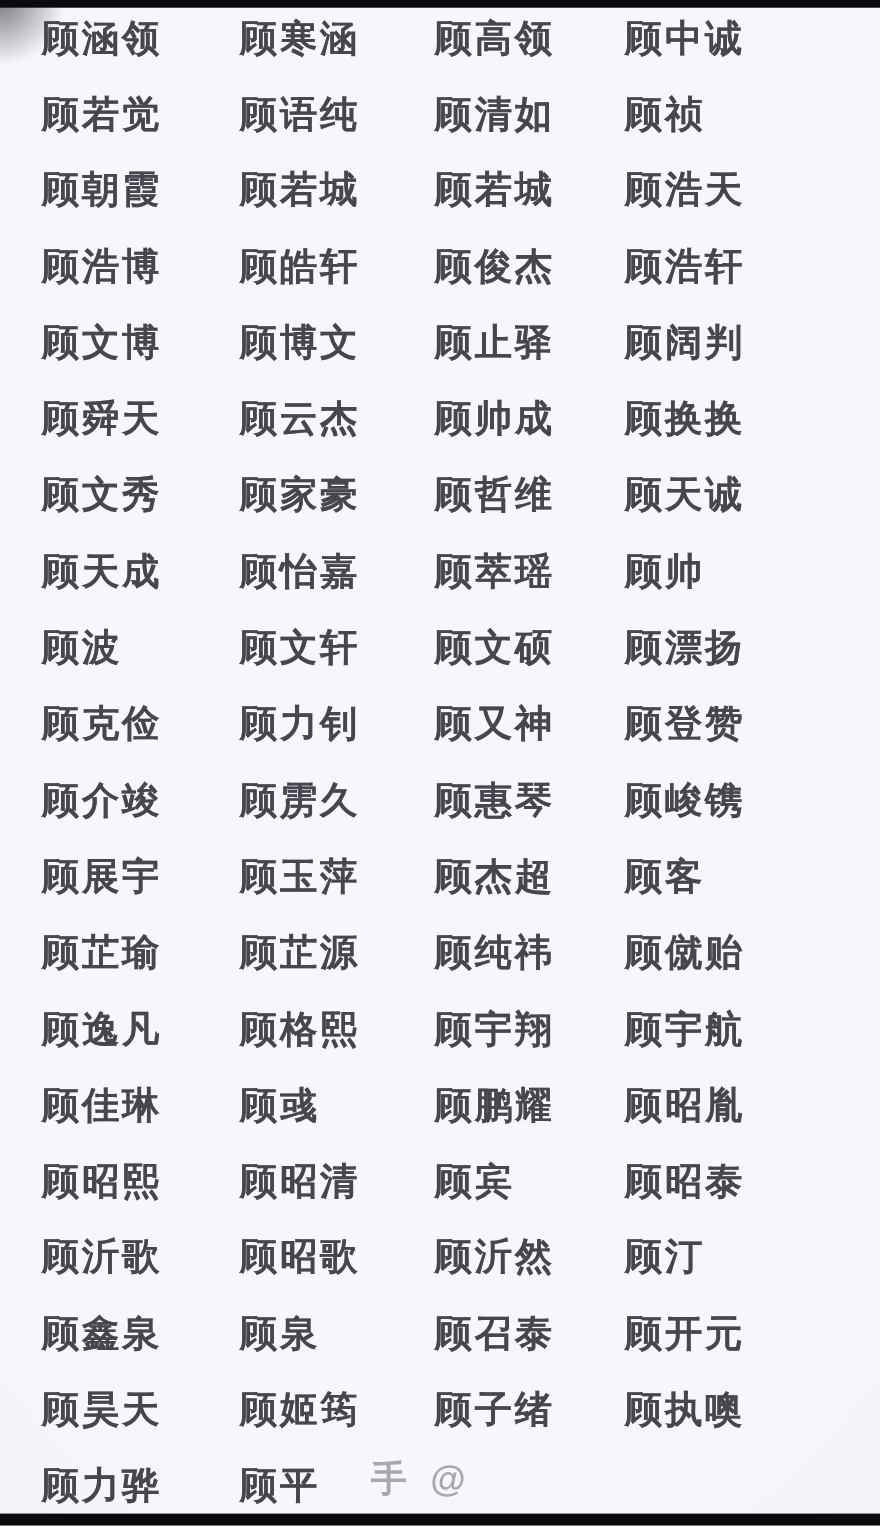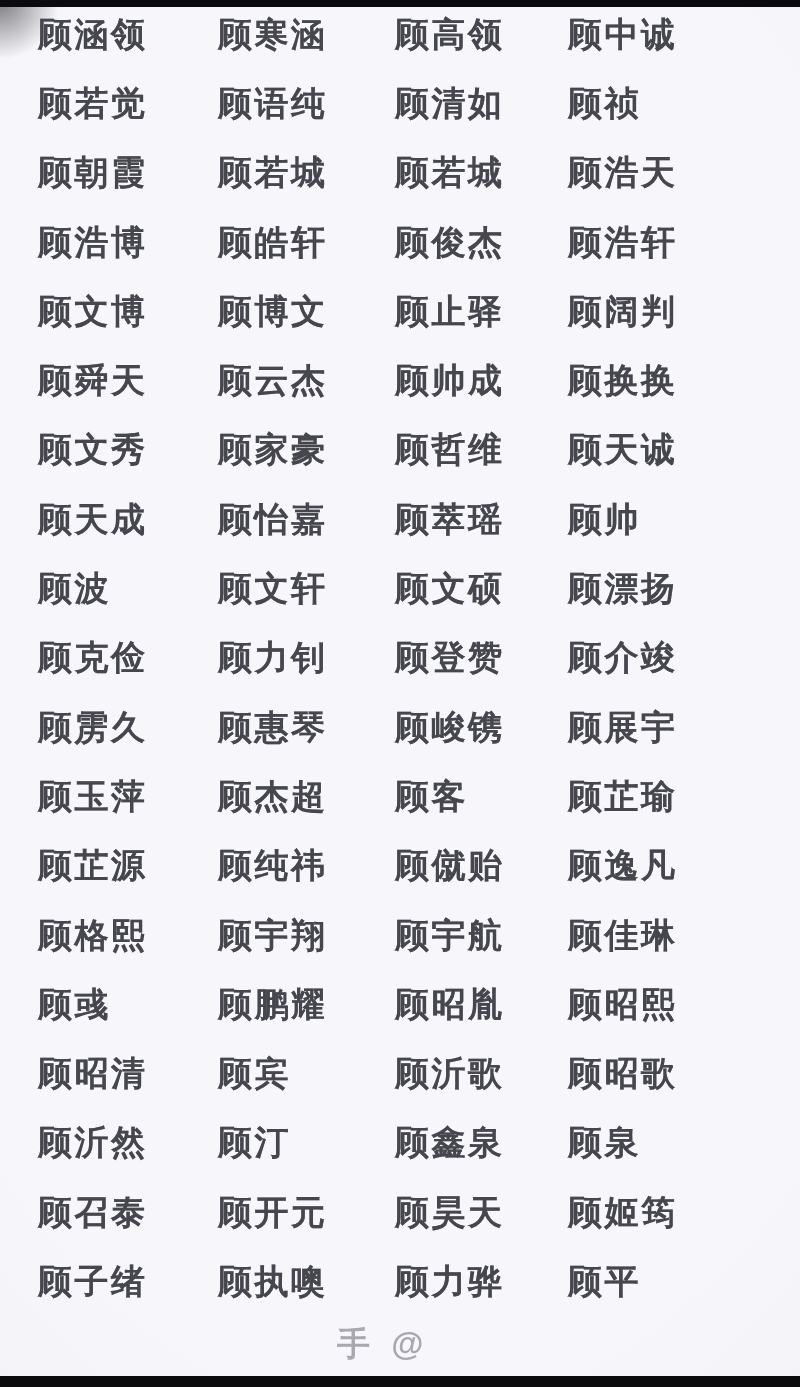--- a/index.html
+++ b/index.html
@@ -114,20 +114,21 @@
     <span class="name-cell">顾天成</span>
     <span class="name-cell">顾怡嘉</span>
     <span class="name-cell">顾萃瑶</span>
     <span class="name-cell">顾帅</span>
     <span class="name-cell">顾波</span>
     <span class="name-cell">顾文轩</span>
     <span class="name-cell">顾文硕</span>
     <span class="name-cell">顾漂扬</span>
     <span class="name-cell">顾克俭</span>
     <span class="name-cell">顾力钊</span>
+    <span class="name-cell">顾又神</span>
     <span class="name-cell">顾登赞</span>
     <span class="name-cell">顾介竣</span>
     <span class="name-cell">顾雳久</span>
     <span class="name-cell">顾惠琴</span>
     <span class="name-cell">顾峻镌</span>
     <span class="name-cell">顾展宇</span>
     <span class="name-cell">顾玉萍</span>
     <span class="name-cell">顾杰超</span>
     <span class="name-cell">顾客</span>
     <span class="name-cell">顾芷瑜</span>
@@ -138,20 +139,21 @@
     <span class="name-cell">顾格熙</span>
     <span class="name-cell">顾宇翔</span>
     <span class="name-cell">顾宇航</span>
     <span class="name-cell">顾佳琳</span>
     <span class="name-cell">顾彧</span>
     <span class="name-cell">顾鹏耀</span>
     <span class="name-cell">顾昭胤</span>
     <span class="name-cell">顾昭熙</span>
     <span class="name-cell">顾昭清</span>
     <span class="name-cell">顾宾</span>
+    <span class="name-cell">顾昭泰</span>
     <span class="name-cell">顾沂歌</span>
     <span class="name-cell">顾昭歌</span>
     <span class="name-cell">顾沂然</span>
     <span class="name-cell">顾汀</span>
     <span class="name-cell">顾鑫泉</span>
     <span class="name-cell">顾泉</span>
     <span class="name-cell">顾召泰</span>
     <span class="name-cell">顾开元</span>
     <span class="name-cell">顾昊天</span>
     <span class="name-cell">顾姬筠</span>

